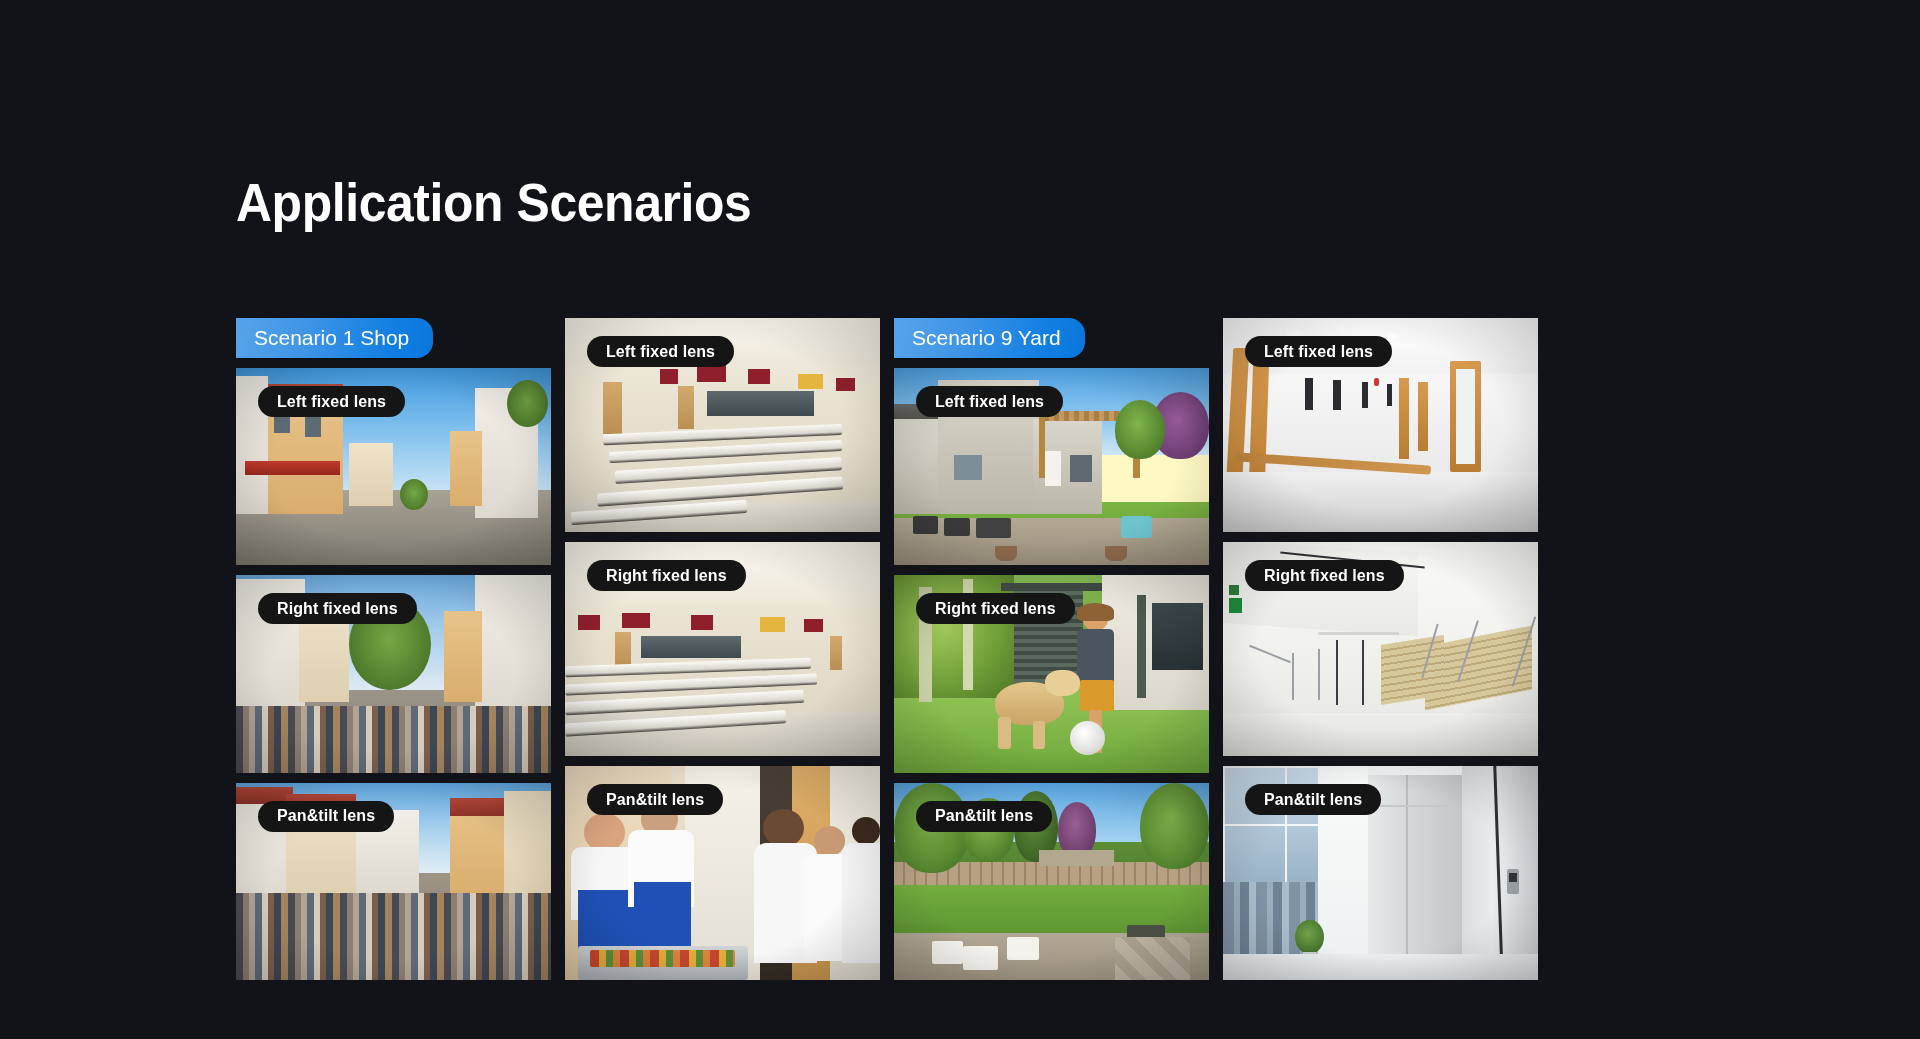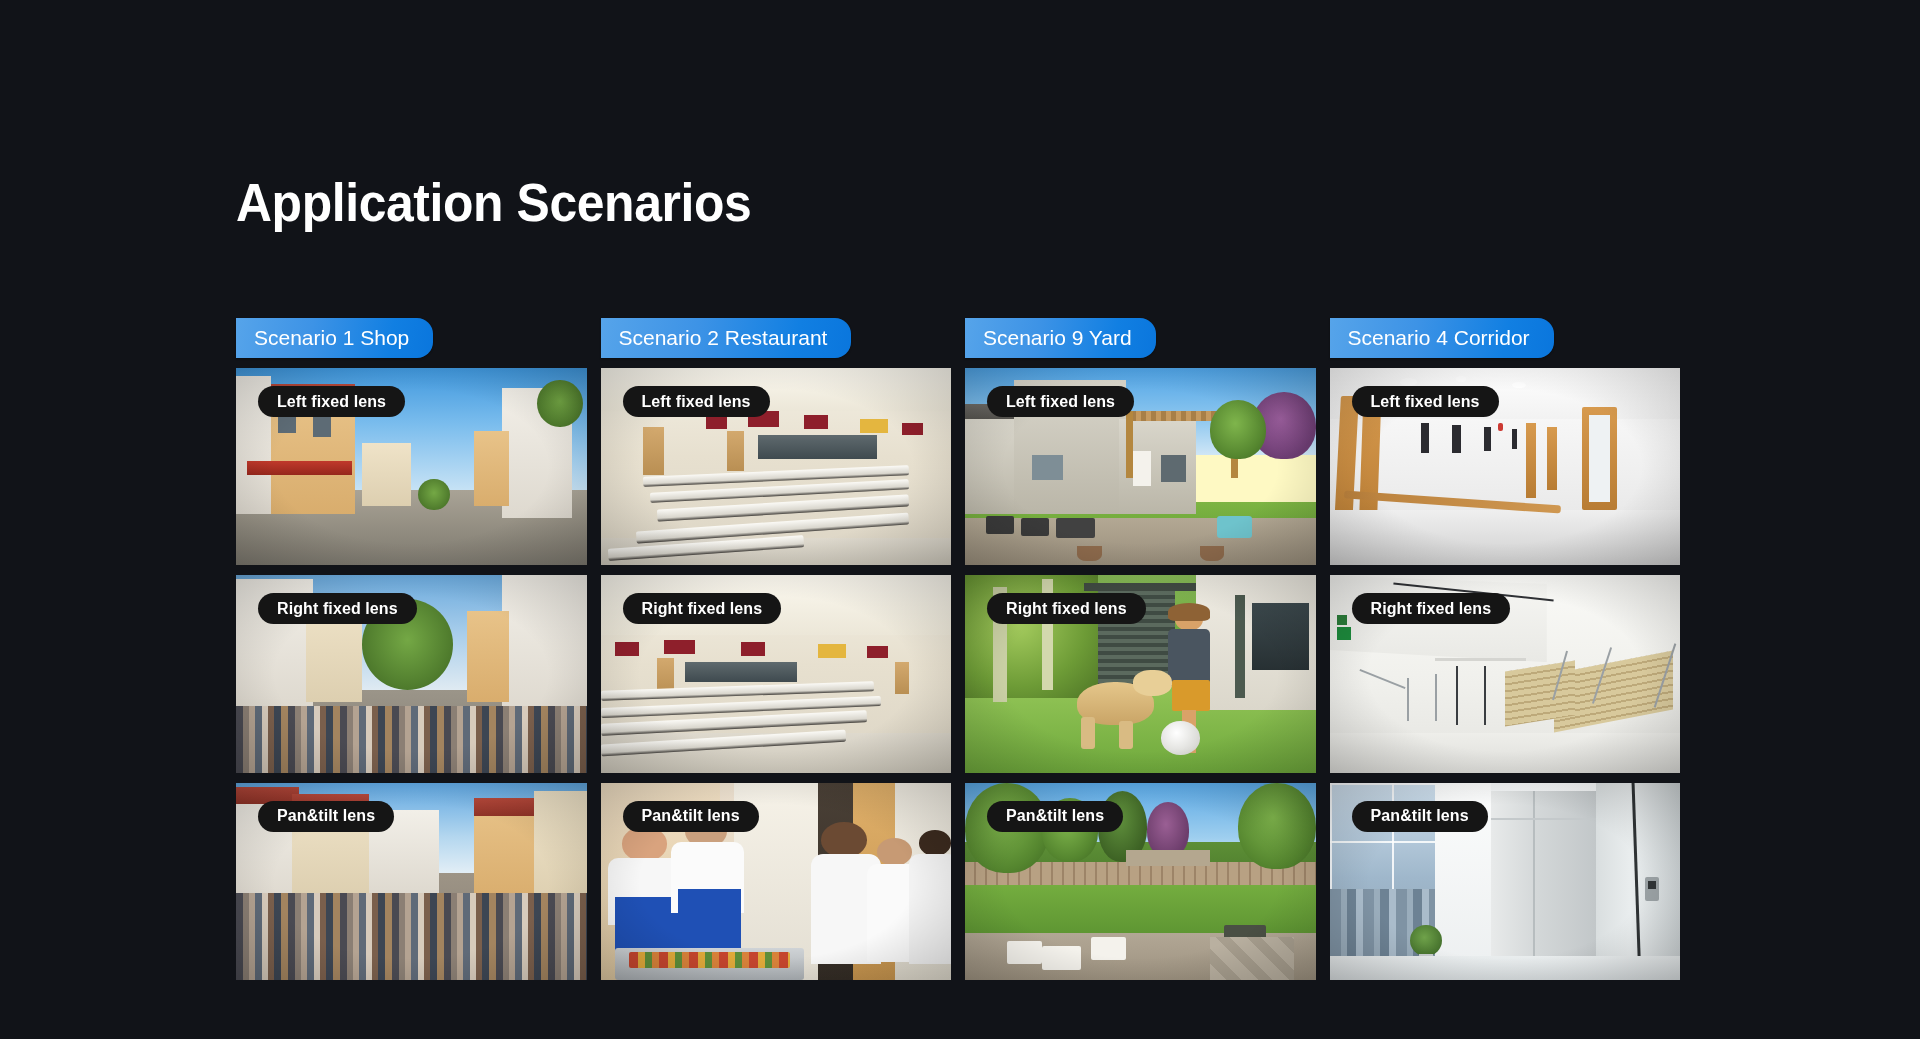--- a/index.html
+++ b/index.html
@@ -32,21 +32,21 @@
     transform: scaleX(0.94);
     transform-origin: left center;
     white-space: nowrap;
   }
 
   
   .scenario-grid {
     position: absolute;
     left: 236px;
     top: 318px;
-    width: 1444px;
+    width: 1302px;
     height: 662px;
     display: grid;
     grid-template-columns: repeat(4, 1fr);
     column-gap: 14px;
   }
 
   .scenario-col {
     position: relative;
     display: flex;
     flex-direction: column;
@@ -236,21 +236,20 @@
           <div class="roof-red" style="position:absolute; right:14%; top:8%; width:18%; height:9%;"></div>
           <div class="bldg bldg-cream" style="right:0; bottom:38%; width:15%; height:58%;"></div>
           <div class="crowd-band" style="height:44%;"></div>
           <div class="vign"></div>
         </div>
         <div class="lens-badge">Pan&amp;tilt lens</div>
       </div>
     </div>
 
     <div class="scenario-col">
-      <div class="scenario-tab">Scenario 2 Restaurant</div>
 
       <div class="panel">
         <div class="panel-canvas">
           <div class="caf-wall"></div>
           <div class="caf-ceil"></div>
           <div class="caf-accent" style="left:30%; top:24%; width:6%; height:7%;"></div>
           <div class="caf-accent" style="left:42%; top:22%; width:9%; height:8%;"></div>
           <div class="caf-accent" style="left:58%; top:24%; width:7%; height:7%;"></div>
           <div class="caf-accent y" style="left:74%; top:26%; width:8%; height:7%;"></div>
           <div class="caf-accent" style="left:86%; top:28%; width:6%; height:6%;"></div>
@@ -408,21 +407,20 @@
           <div class="layer" style="right:14%; bottom:18%; width:12%; height:10%; background:#4a4f44; border-radius:2px;"></div>
           <div class="layer" style="right:6%;  bottom:0;   width:24%; height:22%;
                background: repeating-linear-gradient(45deg,#b9b0a0 0 12px,#a79e8e 12px 22px);"></div>
           <div class="vign"></div>
         </div>
         <div class="lens-badge">Pan&amp;tilt lens</div>
       </div>
     </div>
 
     <div class="scenario-col">
-      <div class="scenario-tab">Scenario 4 Corridor</div>
 
       <div class="panel">
         <div class="panel-canvas">
           <div class="cor-wall"></div>
           <div class="cor-ceil"></div>
           <div class="cor-light" style="left:20%; top:5%;  width:5%; height:4%;"></div>
           <div class="cor-light" style="left:36%; top:4%;  width:3%; height:3%;"></div>
           <div class="cor-light" style="left:52%; top:7%;  width:4%; height:3%;"></div>
           <div class="cor-light" style="left:40%; top:13%; width:3%; height:2%;"></div>
           <div class="cor-light" style="left:30%; top:15%; width:3%; height:2%;"></div>

